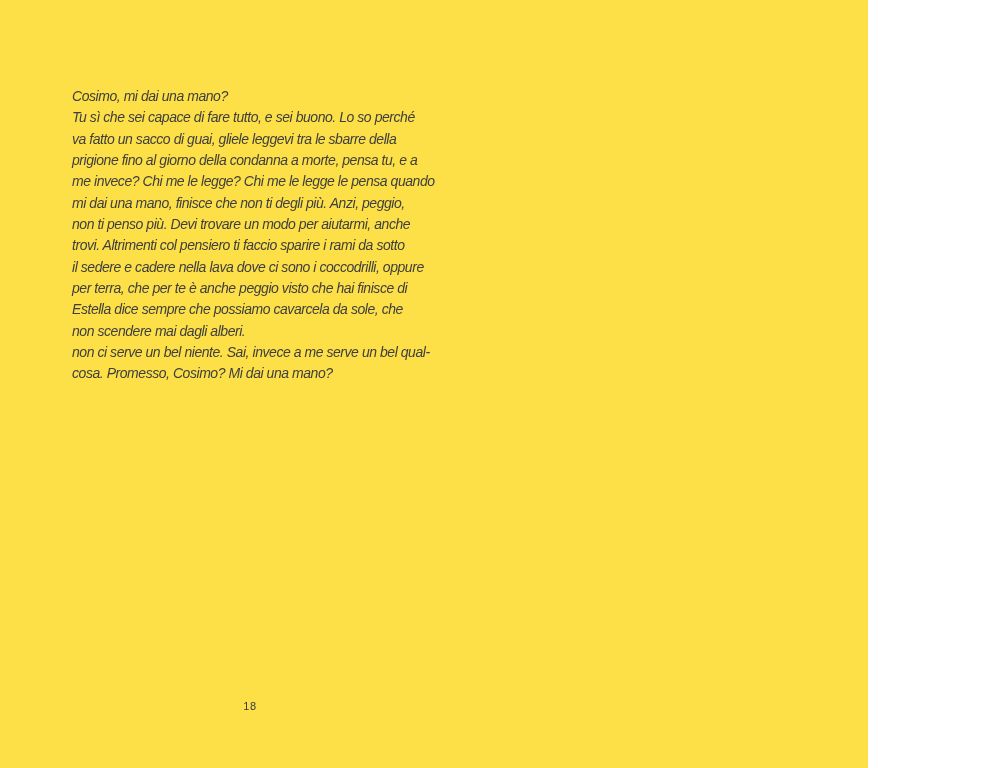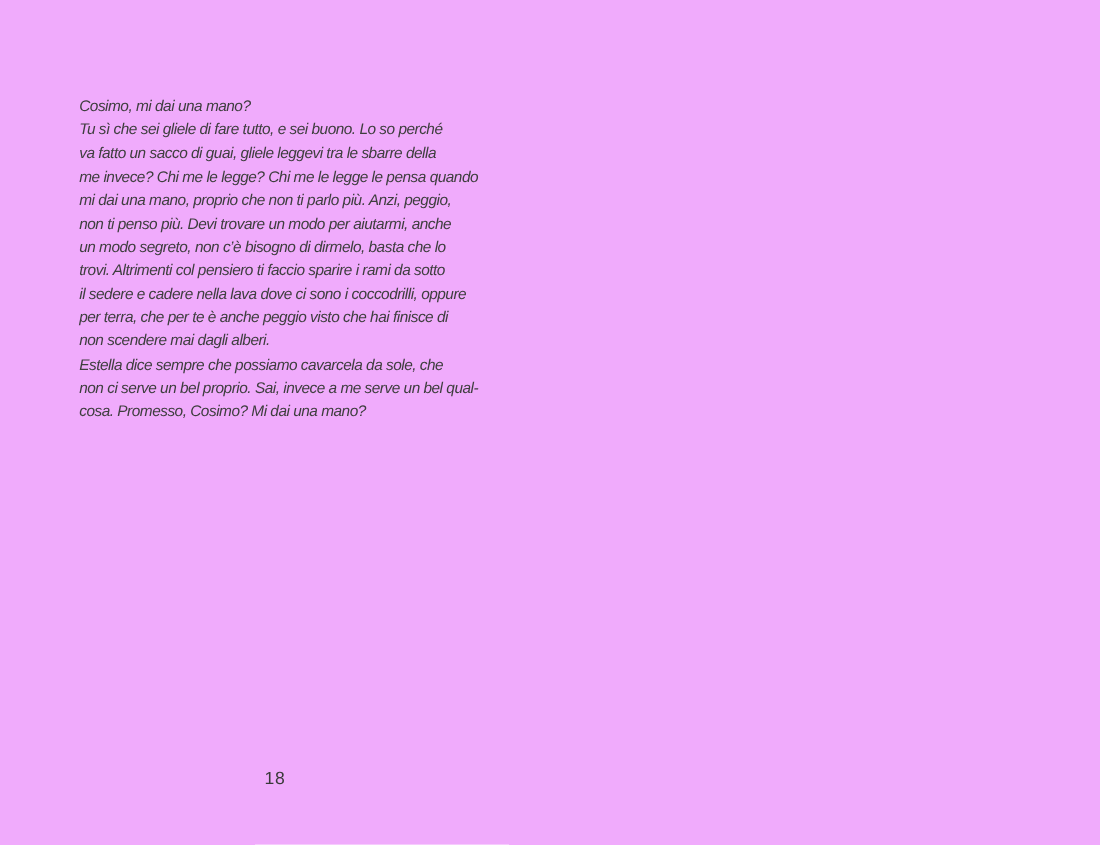--- a/index.html
+++ b/index.html
@@ -2,23 +2,23 @@
 <html lang="it"><head>
 <meta charset="utf-8">
 <style>
   html, body {
     margin: 0;
     padding: 0;
     background: #ffffff;
   }
   .spread {
     position: relative;
-    width: 1000px;
+    width: 868px;
     height: 768px;
-    background: #f0abfc;
+    background: #fde047;
     overflow: hidden;
     font-family: "Liberation Serif", serif;
   }
   .page {
     position: absolute;
     top: 0;
     height: 768px;
   }
   .page-left  { left: 0;   width: 500px; }
   .page-right { left: 500px; width: 500px; }
@@ -40,46 +40,46 @@
     white-space: nowrap;
   }
 
   
   .folio {
     position: absolute;
     top: 700px;
     width: 100px;
     text-align: center;
     font-family: "Liberation Sans", sans-serif;
-    font-size: 16px;
+    font-size: 11px;
     letter-spacing: 0.6px;
     color: #3a3a3a;
   }
   .folio-left  { left: 200px; }  
 </style>
 </head>
 <body>
 
 <div class="spread">
 
   <div class="page page-left">
     <div class="lp-letter">
         <div class="line">Cosimo, mi dai una mano?</div>
-        <div class="line">Tu sì che sei gliele di fare tutto, e sei buono. Lo so perché</div>
+        <div class="line">Tu sì che sei capace di fare tutto, e sei buono. Lo so perché</div>
         <div class="line">va fatto un sacco di guai, gliele leggevi tra le sbarre della</div>
+        <div class="line">prigione fino al giorno della condanna a morte, pensa tu, e a</div>
         <div class="line">me invece? Chi me le legge? Chi me le legge le pensa quando</div>
-        <div class="line">mi dai una mano, proprio che non ti parlo più. Anzi, peggio,</div>
+        <div class="line">mi dai una mano, finisce che non ti degli più. Anzi, peggio,</div>
         <div class="line">non ti penso più. Devi trovare un modo per aiutarmi, anche</div>
-        <div class="line">un modo segreto, non c’è bisogno di dirmelo, basta che lo</div>
         <div class="line">trovi. Altrimenti col pensiero ti faccio sparire i rami da sotto</div>
         <div class="line">il sedere e cadere nella lava dove ci sono i coccodrilli, oppure</div>
         <div class="line">per terra, che per te è anche peggio visto che hai finisce di</div>
+        <div class="line">Estella dice sempre che possiamo cavarcela da sole, che</div>
         <div class="line">non scendere mai dagli alberi.</div>
-        <div class="line">Estella dice sempre che possiamo cavarcela da sole, che</div>
-        <div class="line">non ci serve un bel proprio. Sai, invece a me serve un bel qual-</div>
+        <div class="line">non ci serve un bel niente. Sai, invece a me serve un bel qual-</div>
         <div class="line">cosa. Promesso, Cosimo? Mi dai una mano?</div>
       </div>
     <div class="folio folio-left">18</div>
   </div>
 
   <div class="page page-right">
     
     
 
     

